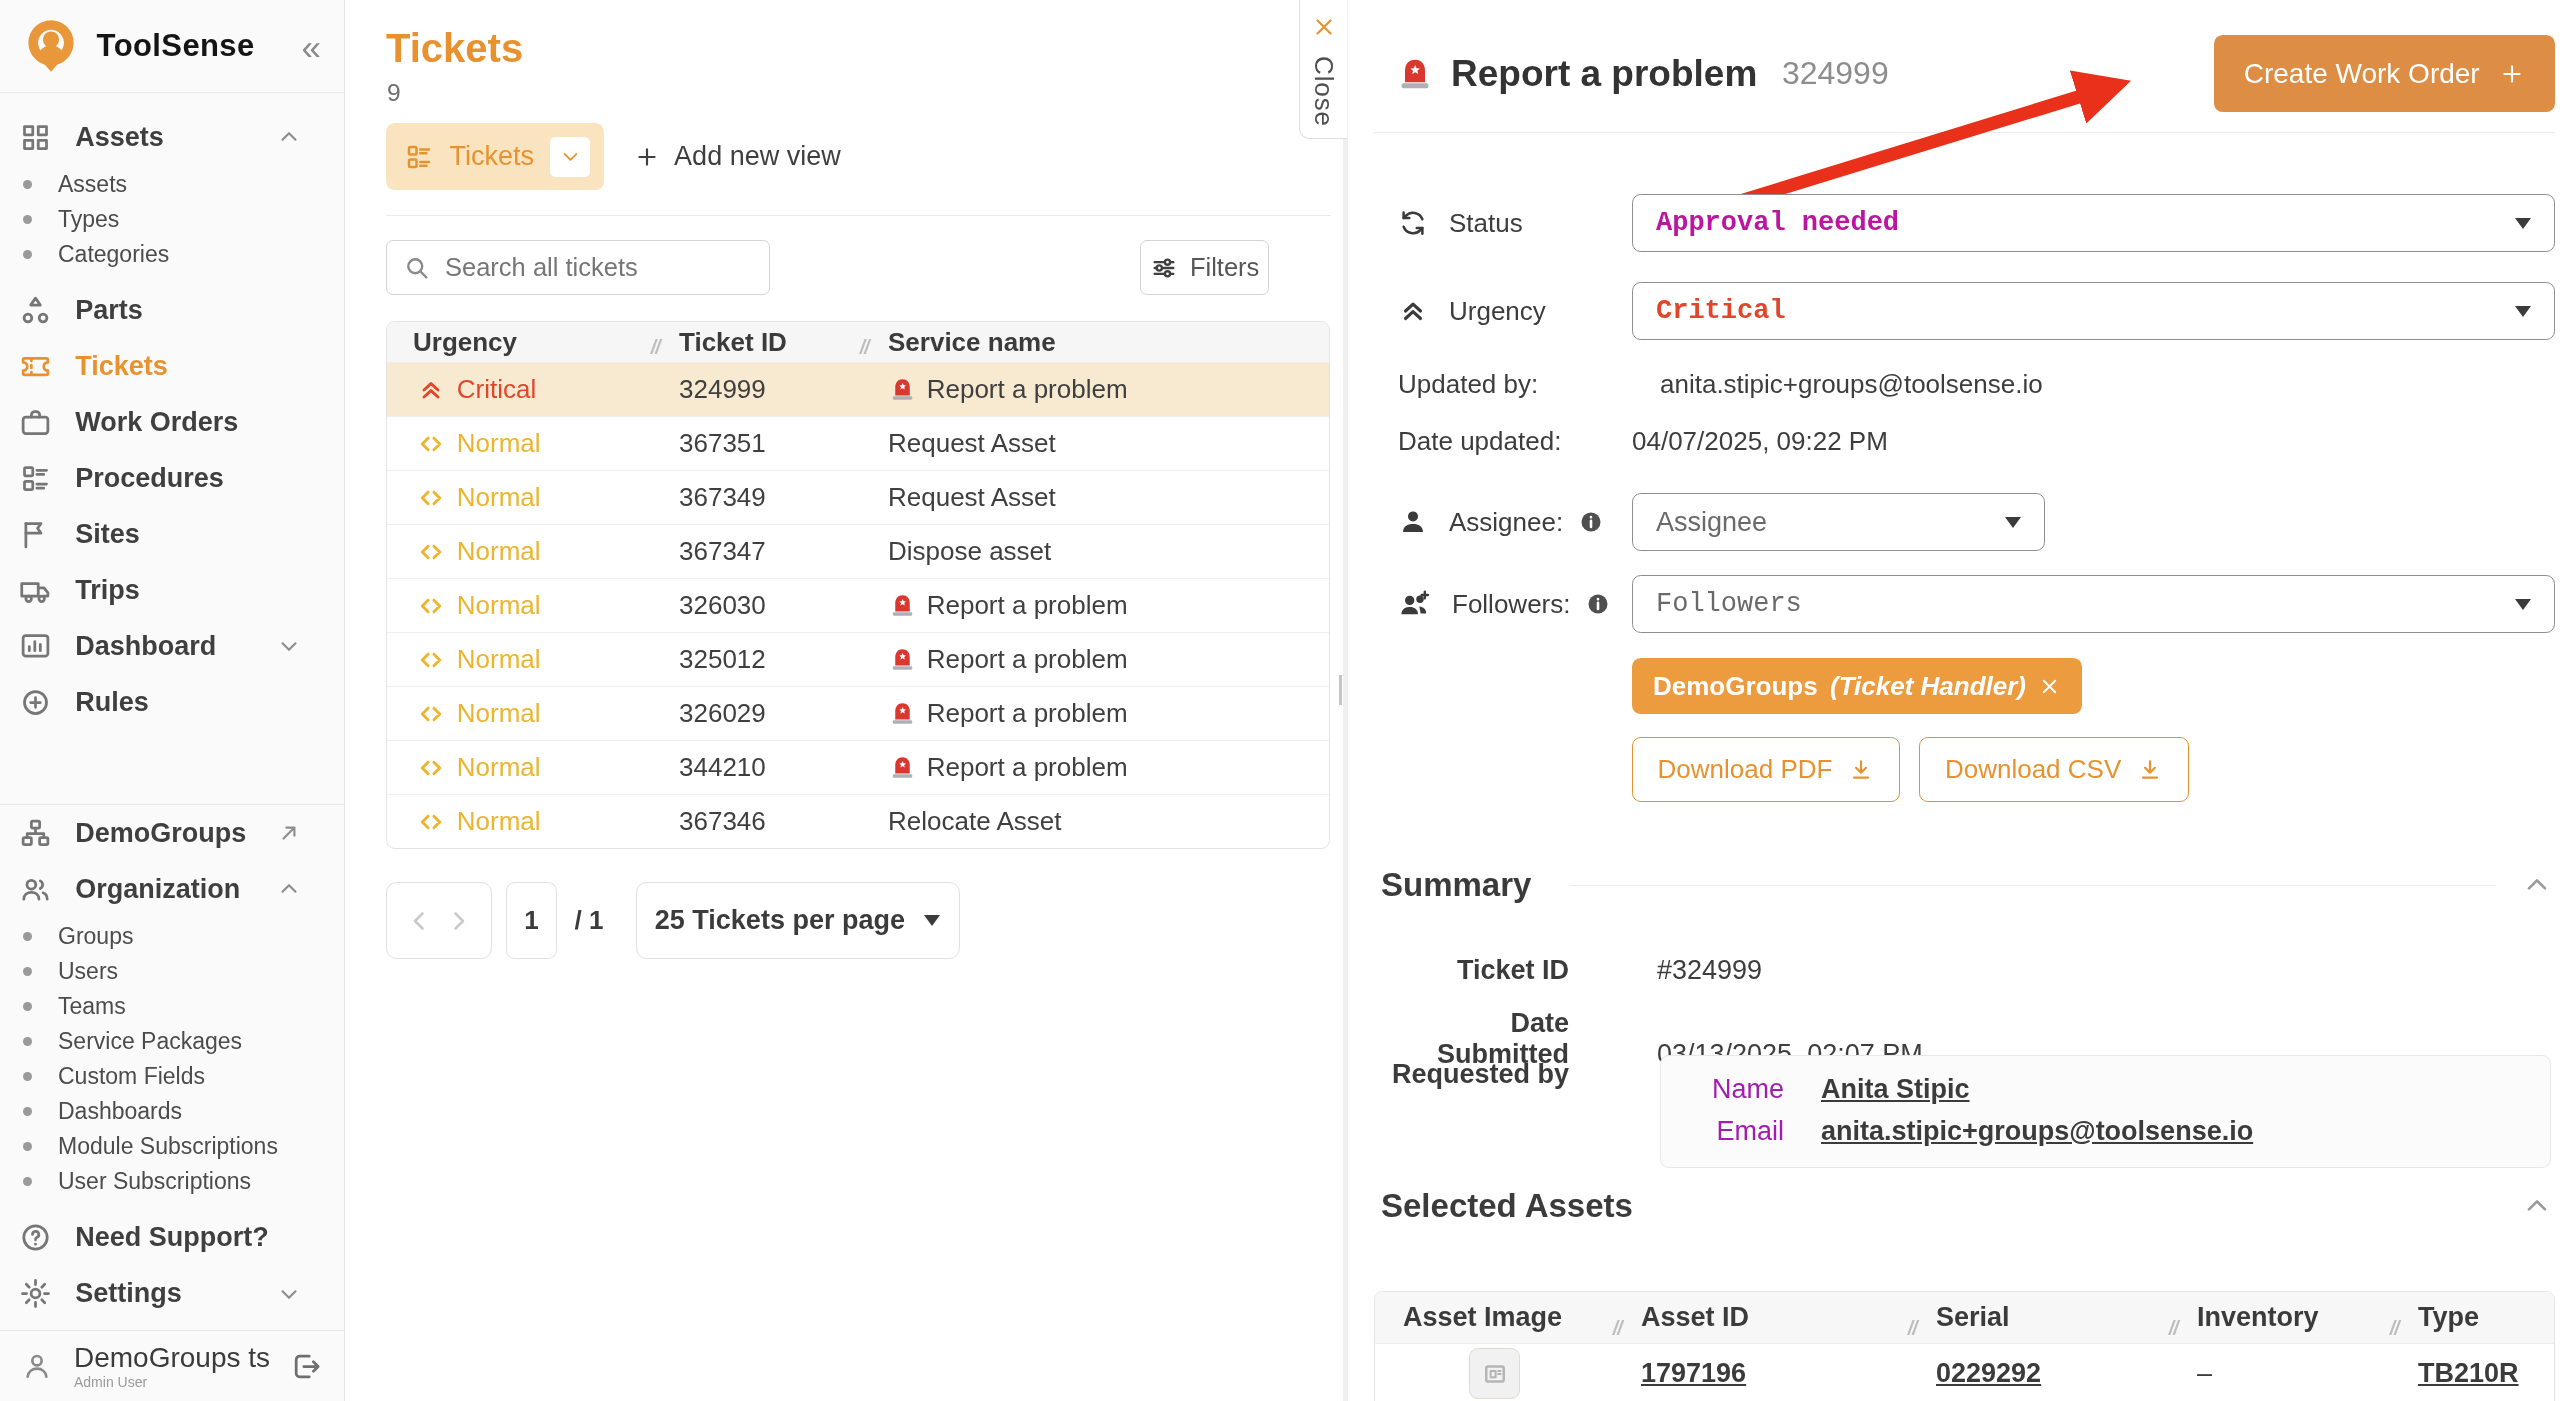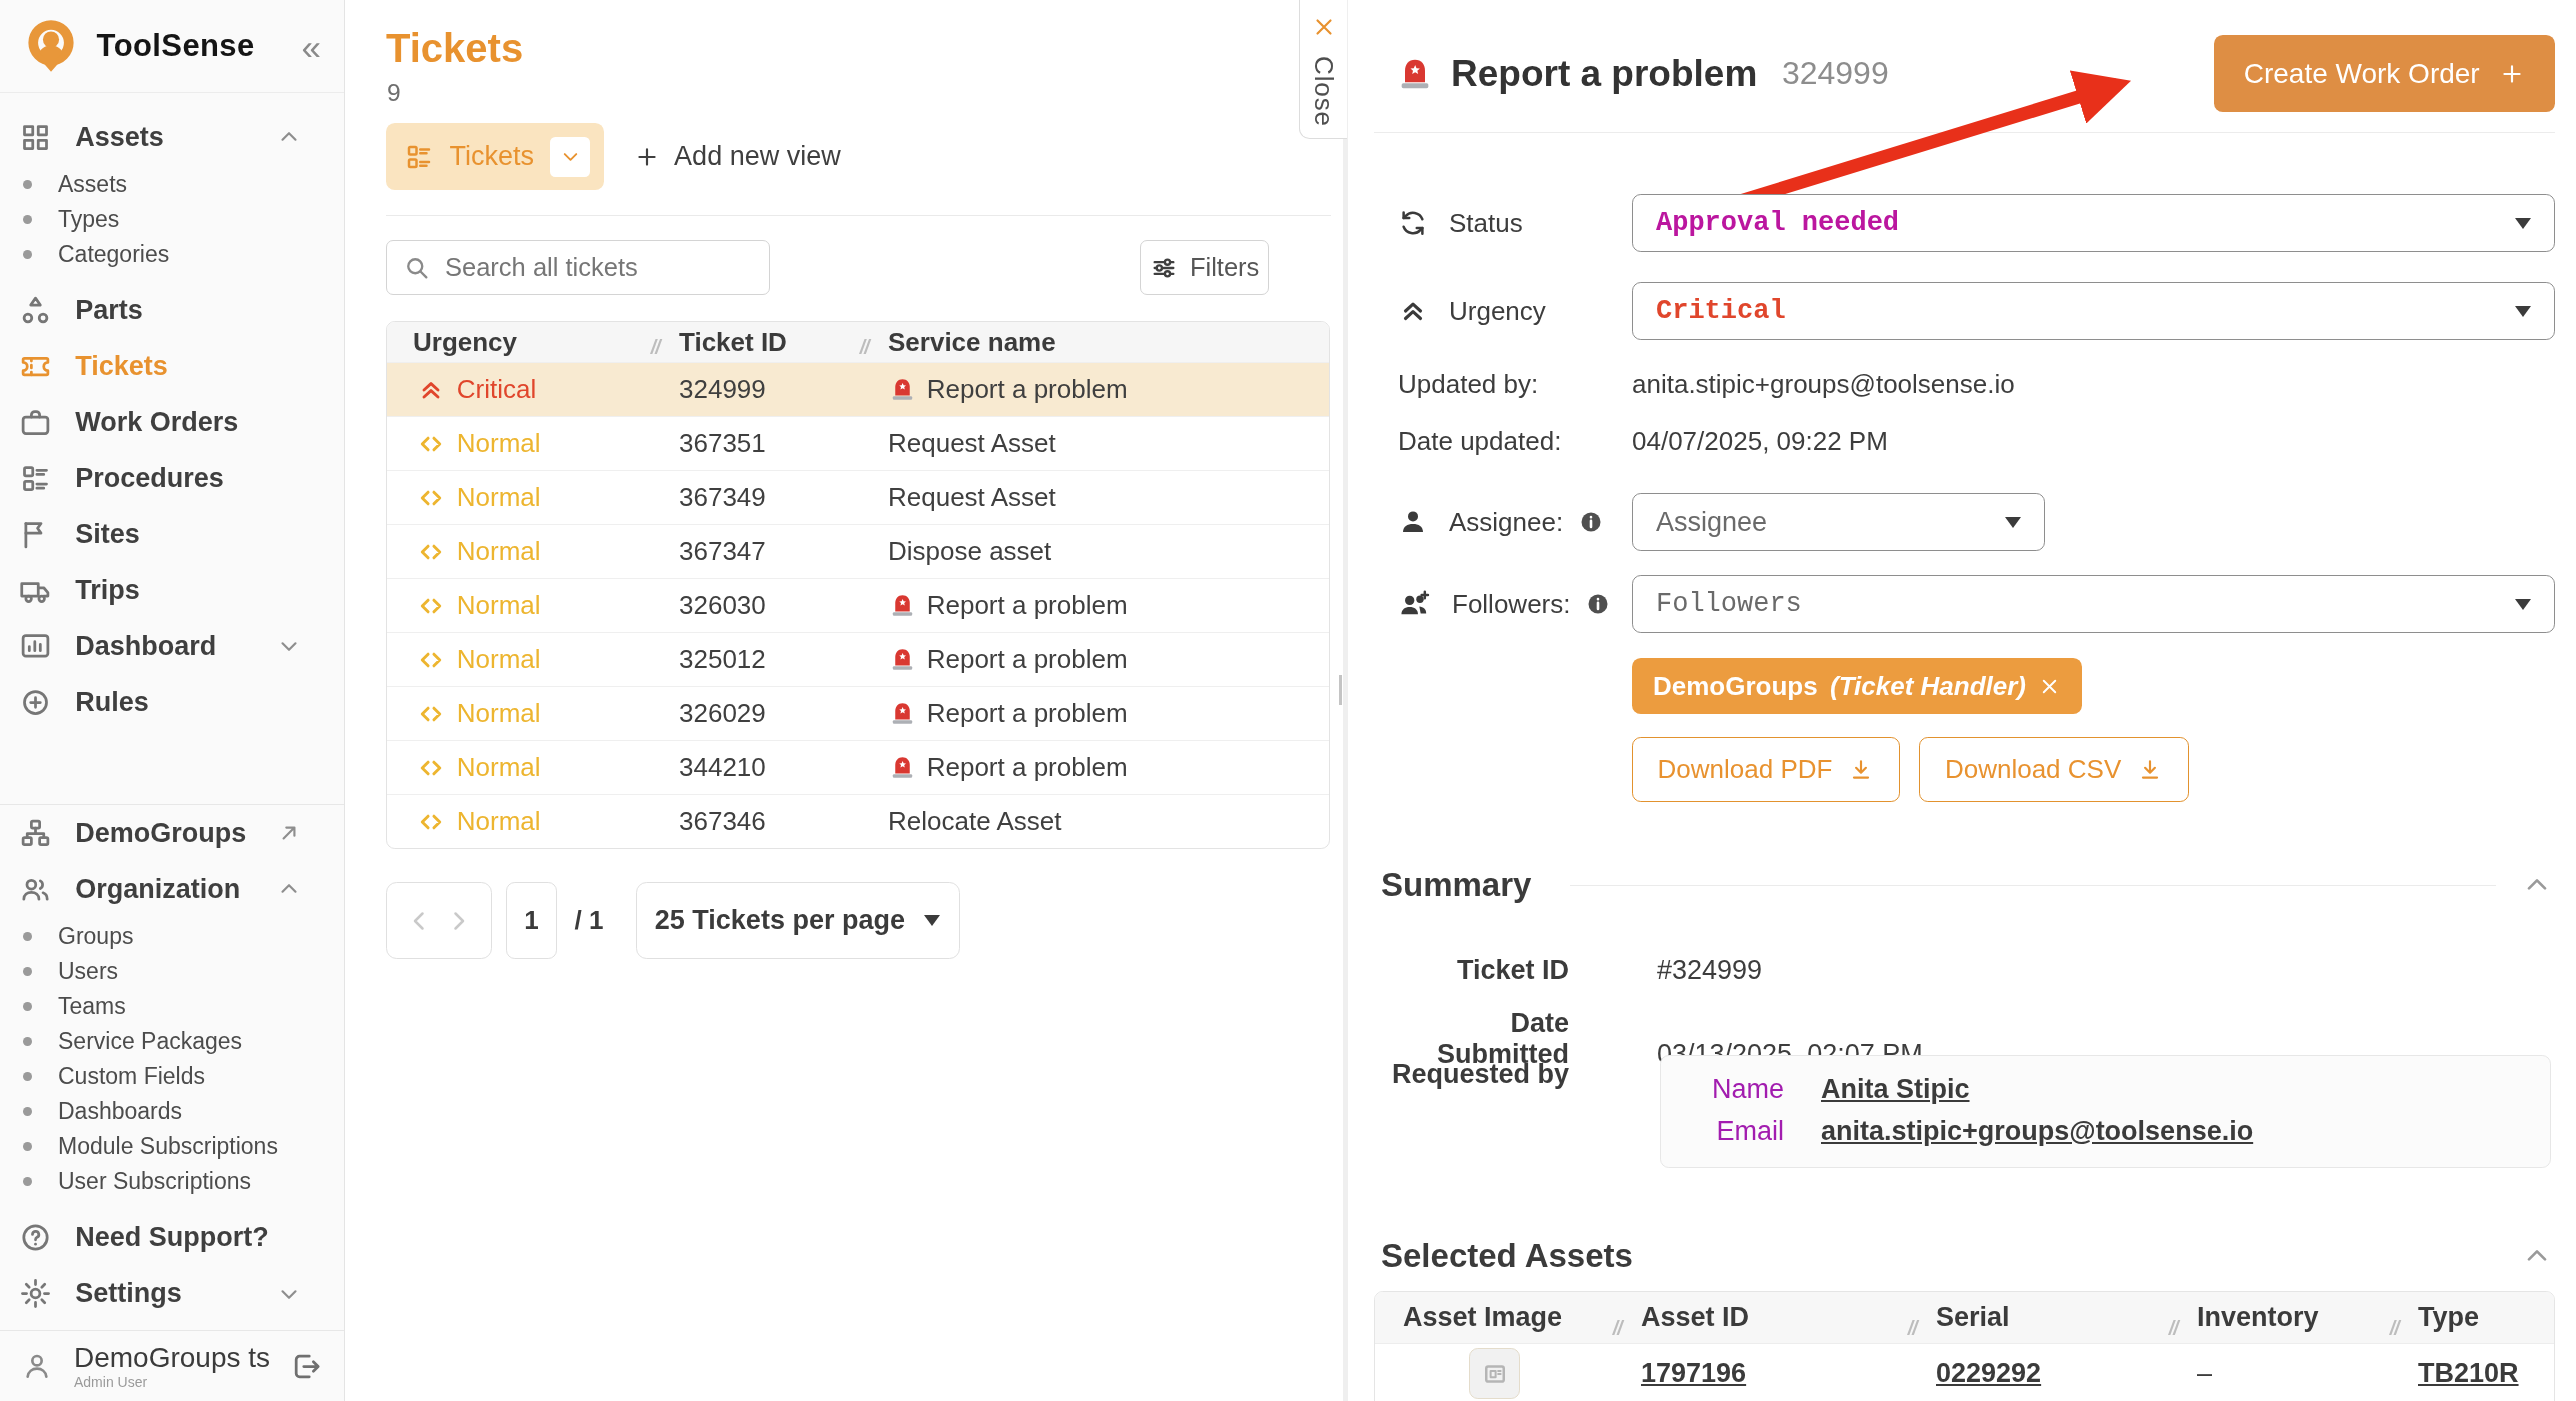--- a/index.html
+++ b/index.html
@@ -789,21 +789,21 @@
           </svg>
         </span>
       <span>Urgency</span>
     </div>
     <div class="select grow">
       <span class="val-critical">Critical</span>
       <span class="caret-dn"></span>
     </div>
   </div>
 
-  <div class="frow" style="top:369px; height:30px;">
+  <div class="frow" style="top:369px; height:30px;gap:28px;">
     <div class="flabel">Updated by:</div>
     <div class="ftext">anita.stipic+groups@toolsense.io</div>
   </div>
 
   <div class="frow" style="top:426px; height:30px;">
     <div class="flabel">Date updated:</div>
     <div class="ftext">04/07/2025, 09:22 PM</div>
   </div>
 
   <div class="frow" style="top:493px; height:58px;">
@@ -901,21 +901,21 @@
     <div class="req-row">
       <span class="req-label">Name</span>
       <span class="req-val">Anita Stipic</span>
     </div>
     <div class="req-row">
       <span class="req-label">Email</span>
       <span class="req-val">anita.stipic+groups@toolsense.io</span>
     </div>
   </div>
 
-  <div class="sec-head" style="top:1236px; height:40px;">
+  <div class="sec-head" style="top:1186px; height:40px;">
     <span class="sec-title">Selected Assets</span>
     <span class="ic sec-chev">
         <svg viewBox="0 0 36 36" width="32" height="32">
           <use href="#i-chev-up"></use>
         </svg>
       </span>
   </div>
 
   <div class="assets-table">
     <div class="a-head">

